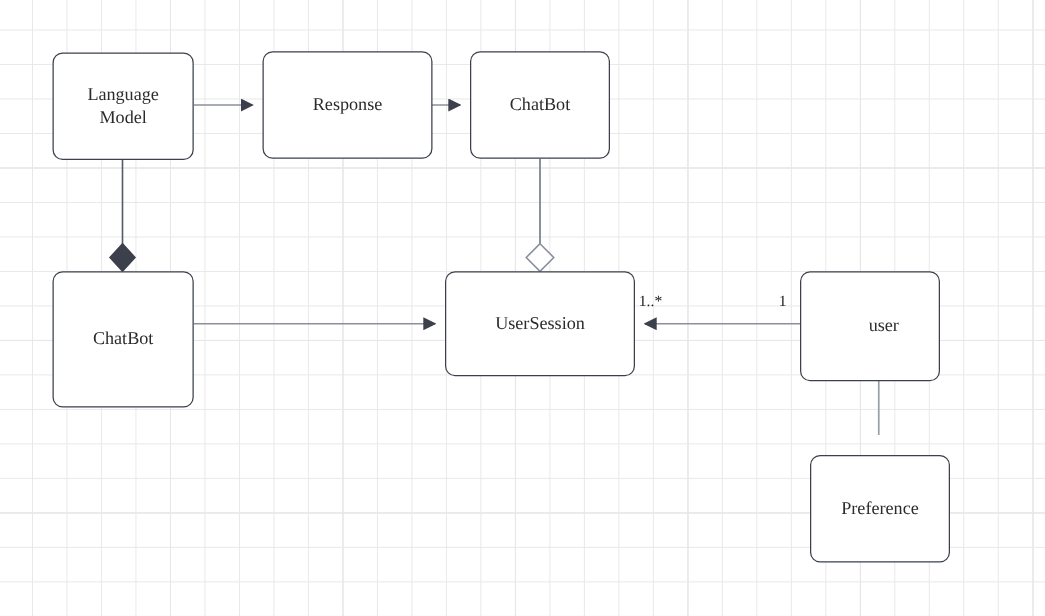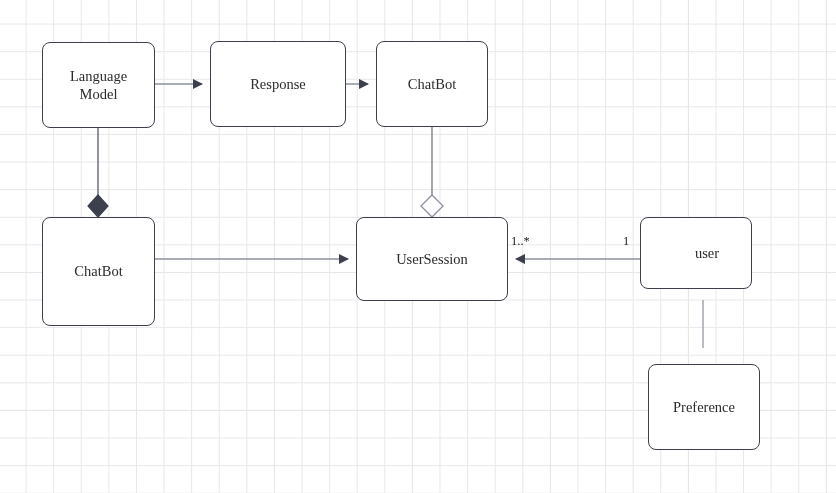--- a/index.html
+++ b/index.html
@@ -116,21 +116,21 @@
   </div>
 
   <div class="node" style="left:42px; top:217px; width:113px; height:109px;">
     <span>ChatBot</span>
   </div>
 
   <div class="node" style="left:356px; top:217px; width:152px; height:84px;">
     <span>UserSession</span>
   </div>
 
-  <div class="node" style="left:640px; top:217px; width:112px; height:72px;padding-left:22px;">
+  <div class="node" style="left:640px; top:217px; width:112px; height:88px;padding-left:22px;">
     <span>user</span>
   </div>
 
   <div class="node" style="left:648px; top:364px; width:112px; height:86px;">
     <span>Preference</span>
   </div>
 
   <div class="mult-label" style="left:511px; top:234px;">1..*</div>
 
   <div class="mult-label" style="left:623px; top:234px;">1</div>

